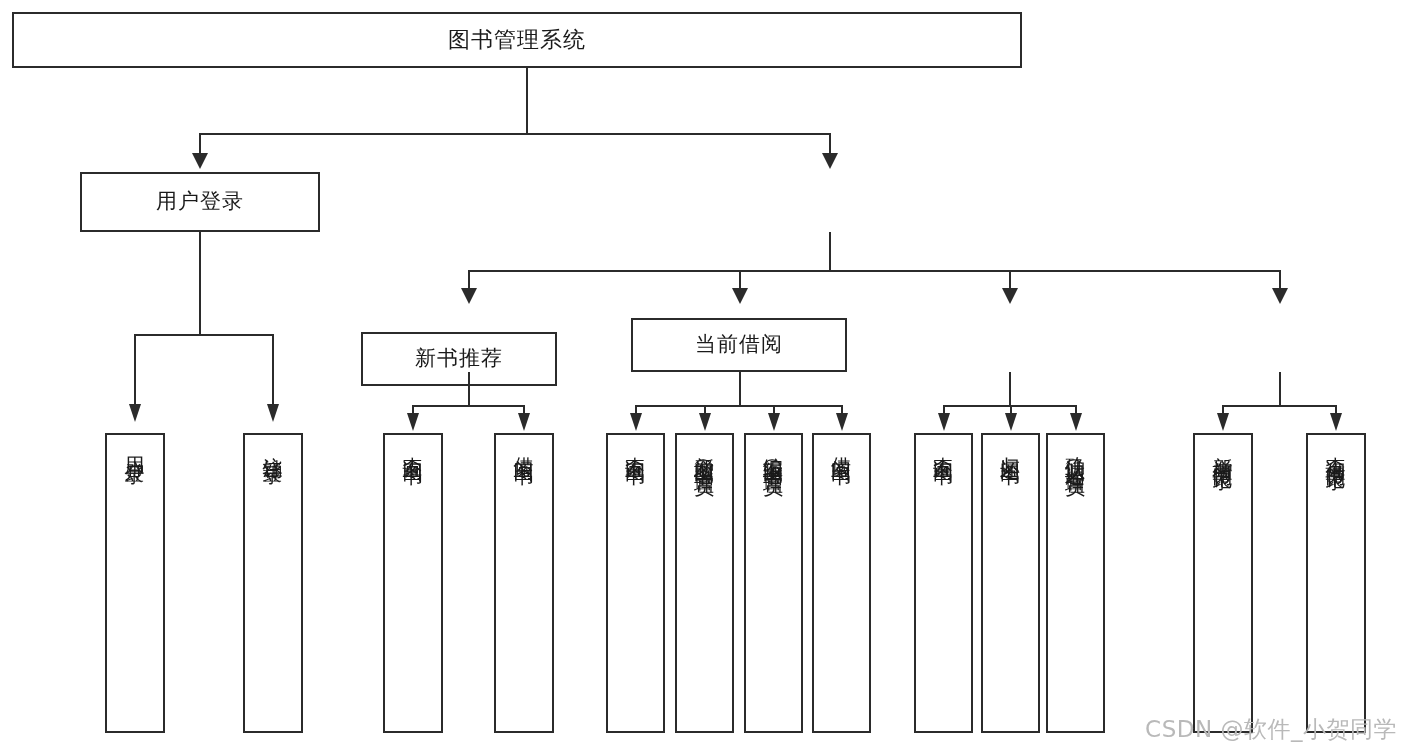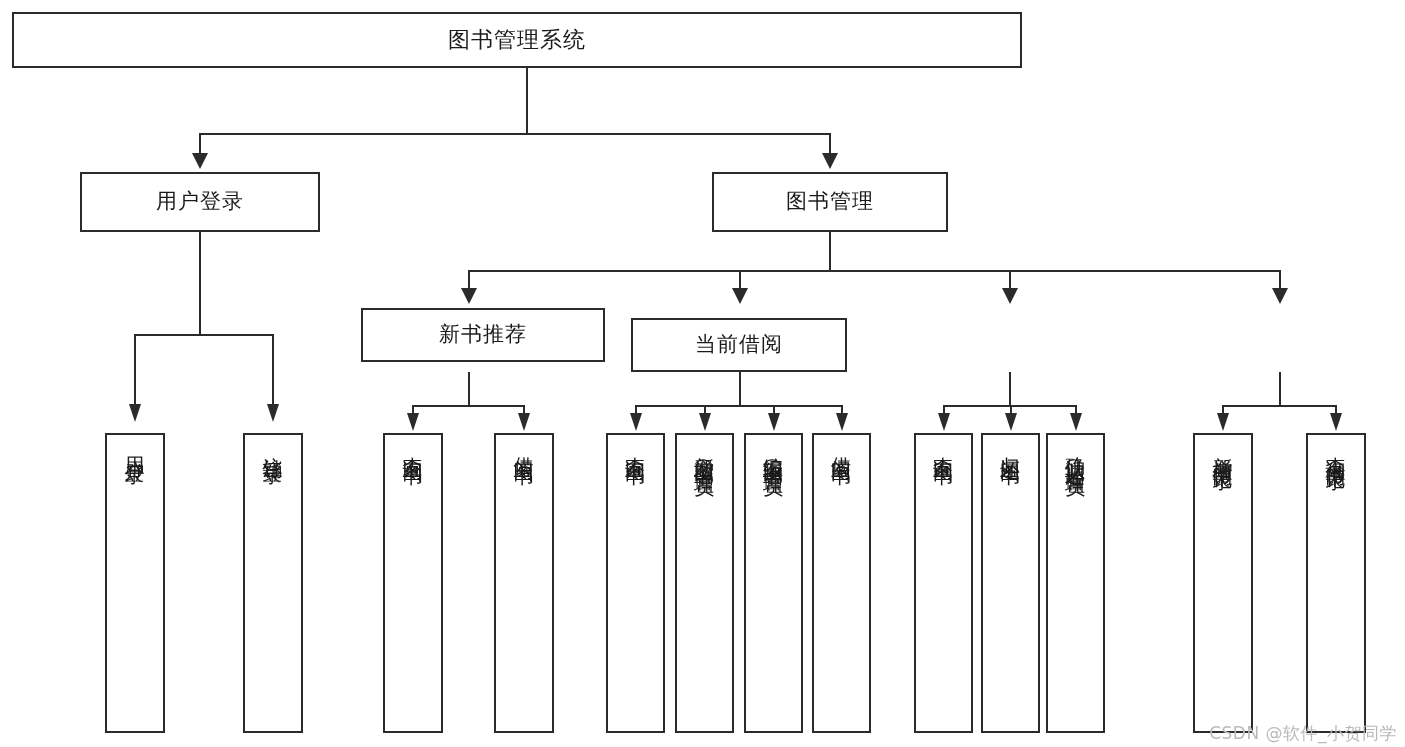--- a/index.html
+++ b/index.html
@@ -64,21 +64,21 @@
   .arrow.slim{
     border-left:6px solid transparent;
     border-right:6px solid transparent;
     border-top:18px solid #2b2b2b;
   }
   
   #watermark{
     position:absolute;
     right:8px;
     bottom:2px;
-    font-size:17px;
+    font-size:23px;
     color:#b9b9b9;
     white-space:nowrap;
     letter-spacing:0.5px;
   }
 </style>
 </head>
 <body>
 
 <div id="canvas">
 
@@ -93,23 +93,20 @@
   <div class="ln v" style="left:199px;top:133px;height:24px;"></div>
   <div class="arrow" style="left:192px;top:153px;"></div>
 
   <div class="ln v" style="left:829px;top:133px;height:24px;"></div>
   <div class="arrow" style="left:822px;top:153px;"></div>
 
   <div class="node h" style="left:80px;top:172px;width:240px;height:60px;">
     <span>用户登录</span>
   </div>
 
-  <div class="node h" style="left:712px;top:172px;width:236px;height:60px;">
-    <span>图书管理</span>
-  </div>
 
   <div class="ln v" style="left:199px;top:232px;height:103px;"></div>
   <div class="ln h" style="left:134px;top:334px;width:138px;"></div>
   <div class="ln v" style="left:134px;top:334px;height:73px;"></div>
   <div class="arrow slim" style="left:129px;top:404px;"></div>
   <div class="ln v" style="left:272px;top:334px;height:73px;"></div>
   <div class="arrow slim" style="left:267px;top:404px;"></div>
 
   <div class="ln v" style="left:829px;top:232px;height:39px;"></div>
   <div class="ln h" style="left:468px;top:270px;width:812px;"></div>
@@ -119,21 +116,21 @@
 
   <div class="ln v" style="left:739px;top:270px;height:20px;"></div>
   <div class="arrow" style="left:732px;top:288px;"></div>
 
   <div class="ln v" style="left:1009px;top:270px;height:20px;"></div>
   <div class="arrow" style="left:1002px;top:288px;"></div>
 
   <div class="ln v" style="left:1279px;top:270px;height:20px;"></div>
   <div class="arrow" style="left:1272px;top:288px;"></div>
 
-  <div class="node h" style="left:361px;top:308px;width:244px;height:54px;text-align:right;">
+  <div class="node h" style="left:361px;top:332px;width:196px;height:54px;text-align:right;">
     <span>新书推荐</span>
   </div>
   <div class="node h" style="left:631px;top:318px;width:216px;height:54px;">
     <span>当前借阅</span>
   </div>
 
   <div class="ln v" style="left:468px;top:372px;height:34px;"></div>
   <div class="ln h" style="left:412px;top:405px;width:113px;"></div>
   <div class="ln v" style="left:412px;top:405px;height:10px;"></div>
   <div class="arrow slim" style="left:407px;top:413px;"></div>

